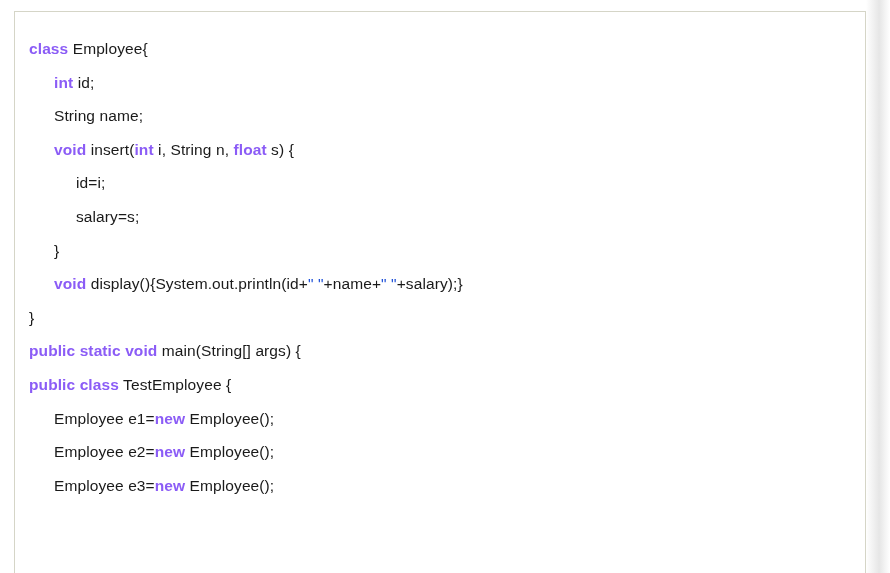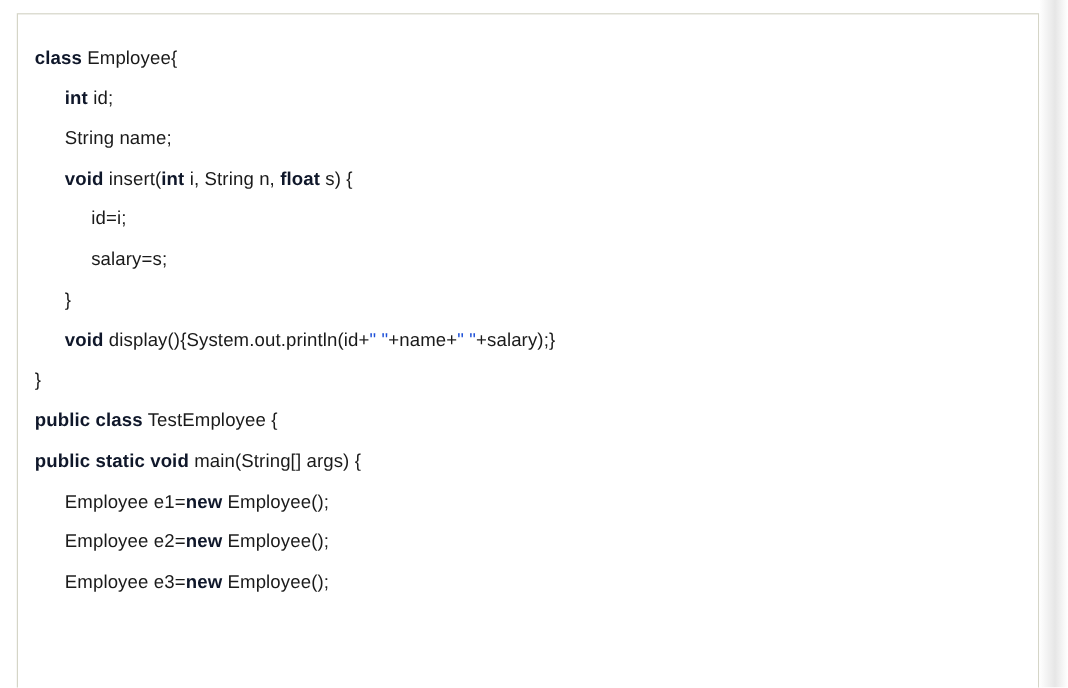--- a/index.html
+++ b/index.html
@@ -47,21 +47,21 @@
   .code-line {
     font-family: "Liberation Sans", sans-serif;
     font-size: 15.5px;
     line-height: 33.6px;
     color: #1a1a1a;
     white-space: pre;
     letter-spacing: 0.1px;
   }
 
   .kw {
-    color: #0f172a;
+    color: #8b5cf6;
     font-weight: bold;
   }
   .str {
     color: #1c4fd8;
   }
 
   .ind0 { padding-left: 0px; }
   .ind1 { padding-left: 25px; }
   .ind2 { padding-left: 47px; }
 </style>
@@ -74,22 +74,22 @@
     <div id="code-lines">
         <div class="code-line ind0"><span class="kw">class</span><span> Employee{</span></div>
         <div class="code-line ind1"><span class="kw">int</span><span> id;</span></div>
         <div class="code-line ind1"><span>String name;</span></div>
         <div class="code-line ind1"><span class="kw">void</span><span> insert(</span><span class="kw">int</span><span> i, String n, </span><span class="kw">float</span><span> s) {</span></div>
         <div class="code-line ind2"><span>id=i;</span></div>
         <div class="code-line ind2"><span>salary=s;</span></div>
         <div class="code-line ind1"><span>}</span></div>
         <div class="code-line ind1"><span class="kw">void</span><span> display(){System.out.println(id+</span><span class="str">" "</span><span>+name+</span><span class="str">" "</span><span>+salary);}</span></div>
         <div class="code-line ind0"><span>}</span></div>
+        <div class="code-line ind0"><span class="kw">public static void</span><span> main(String[] args) {</span></div>
         <div class="code-line ind0"><span class="kw">public class</span><span> TestEmployee {</span></div>
-        <div class="code-line ind0"><span class="kw">public static void</span><span> main(String[] args) {</span></div>
         <div class="code-line ind1"><span>Employee e1=</span><span class="kw">new</span><span> Employee();</span></div>
         <div class="code-line ind1"><span>Employee e2=</span><span class="kw">new</span><span> Employee();</span></div>
         <div class="code-line ind1"><span>Employee e3=</span><span class="kw">new</span><span> Employee();</span></div>
       </div>
   </div>
 
   <div class="page-shadow"></div>
 
 </div>
 

